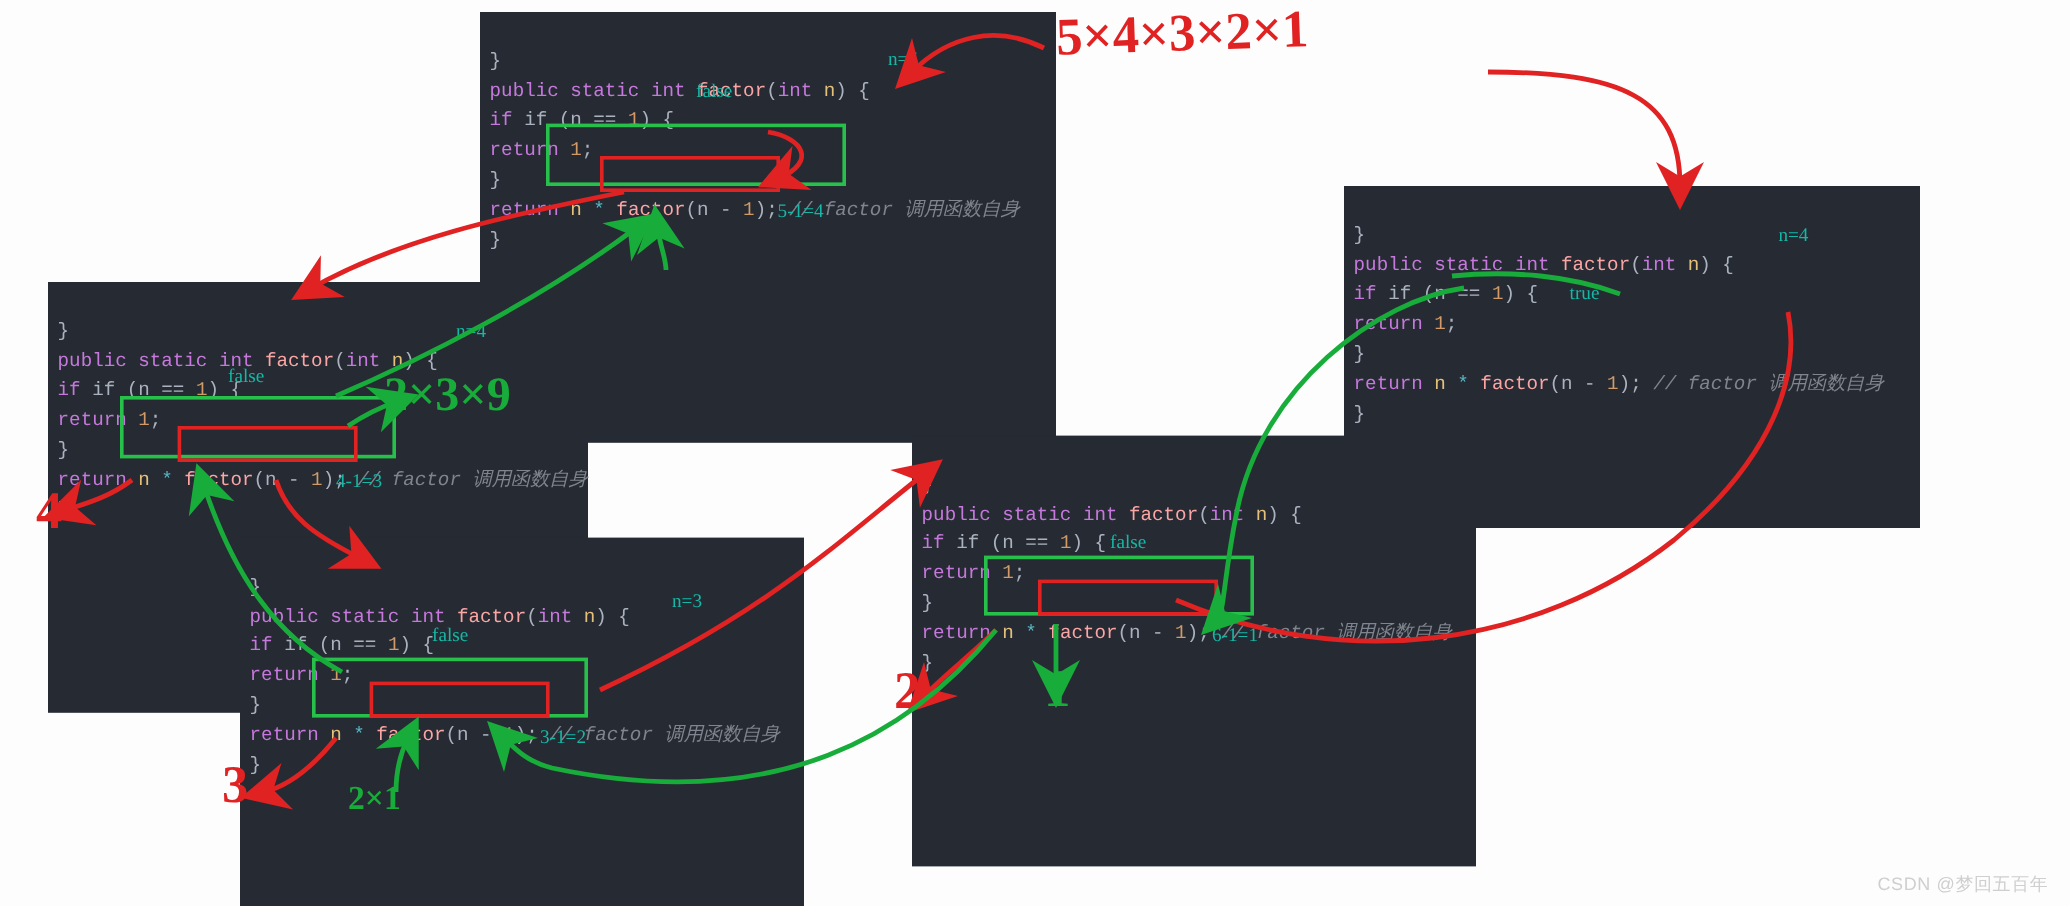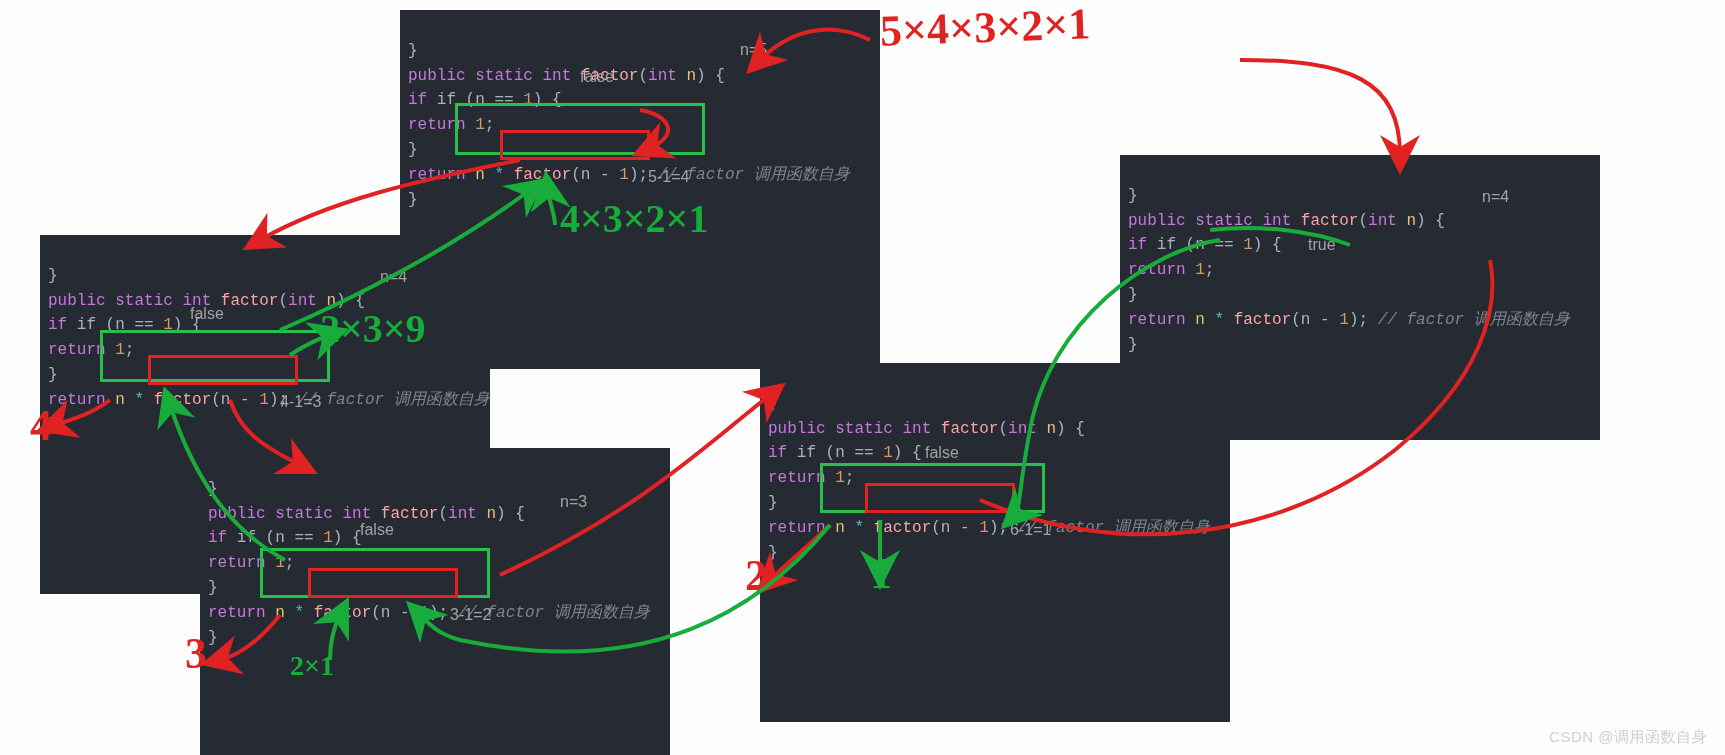--- a/index.html
+++ b/index.html
@@ -27,21 +27,21 @@
   .kw-public { color: #c678dd; }
   .kw-static { color: #c678dd; }
   .kw-type   { color: #c678dd; }
   .kw-ret    { color: #c678dd; }
   .fn        { color: #fca5a5; }
   .param     { color: #e5c07b; }
   .num       { color: #d19a66; }
   .op        { color: #56b6c2; }
   .comment   { color: #7f848e; font-style: italic; }
   .plain     { color: #abb2bf; }
-  .anno-red  { color: #a3a3a3; position: absolute; font-size: 16px; font-family: Liberation Sans, sans-serif; }
+  .anno-red  { color: #14b8a6; position: absolute; font-size: 16px; font-family: Liberation Serif, serif; }
   .box-green {
     position: absolute;
     border: 3px solid #26c04a;
     background: transparent;
     pointer-events: none;
   }
   .box-red {
     position: absolute;
     border: 3px solid #e02222;
     background: transparent;
@@ -141,21 +141,20 @@
 <span class="kw-ret">if</span> <span class="plain">if (n == </span><span class="num">1</span><span class="plain">) {</span>
 <span class="kw-ret">return </span><span class="num">1</span><span class="plain">;</span>
 <span class="plain">}</span>
 <span class="kw-ret">return </span><span class="param">n</span><span class="op"> * </span><span class="fn">factor</span><span class="plain">(n - </span><span class="num">1</span><span class="plain">);</span><span class="comment"> // factor 调用函数自身</span>
 <span class="plain">}</span>
     <span class="anno-red" style="top:30px; left:362px;">n=4</span>
     <span class="anno-red" style="top:78px; left:188px;">true</span>
   </div>
 
   <div class="hand red" style="left:880px; top:2px; font-size:44px; transform:rotate(-2deg);">5×4×3×2×1</div>
-  <div class="hand green" style="left:560px; top:195px; font-size:40px;">4×3×2×1</div>
   <div class="hand green" style="left:320px; top:305px; font-size:40px;">2×3×9</div>
   <div class="hand green" style="left:290px; top:650px; font-size:28px;">2×1</div>
   <div class="hand red" style="left:30px; top:400px; font-size:44px;">4</div>
   <div class="hand red" style="left:185px; top:628px; font-size:44px;">3</div>
   <div class="hand red" style="left:745px; top:550px; font-size:44px;">2</div>
   <div class="hand green" style="left:870px; top:548px; font-size:44px;">1</div>
 
   <svg class="arrows">
     <defs>
       <marker id="ahr" markerWidth="14" markerHeight="14" refX="6" refY="6" orient="auto">
@@ -198,14 +197,14 @@
 
     <path d="M285,560 C230,530 195,480 170,405" stroke="#18ad3a" stroke-width="4" fill="none" marker-end="url(#ahg)"></path>
 
     <path d="M290,355 C305,345 315,340 330,335" stroke="#18ad3a" stroke-width="4" fill="none" marker-end="url(#ahg)"></path>
 
     <path d="M280,330 C350,300 450,250 530,190" stroke="#18ad3a" stroke-width="4" fill="none" marker-end="url(#ahg)"></path>
 
     <path d="M555,225 C555,215 550,205 548,190" stroke="#18ad3a" stroke-width="4" fill="none" marker-end="url(#ahg)"></path>
   </svg>
 
-  <div class="watermark">CSDN @调用函数自身</div>
+  <div class="watermark">CSDN @梦回五百年</div>
 </div>
 
 </body></html>

